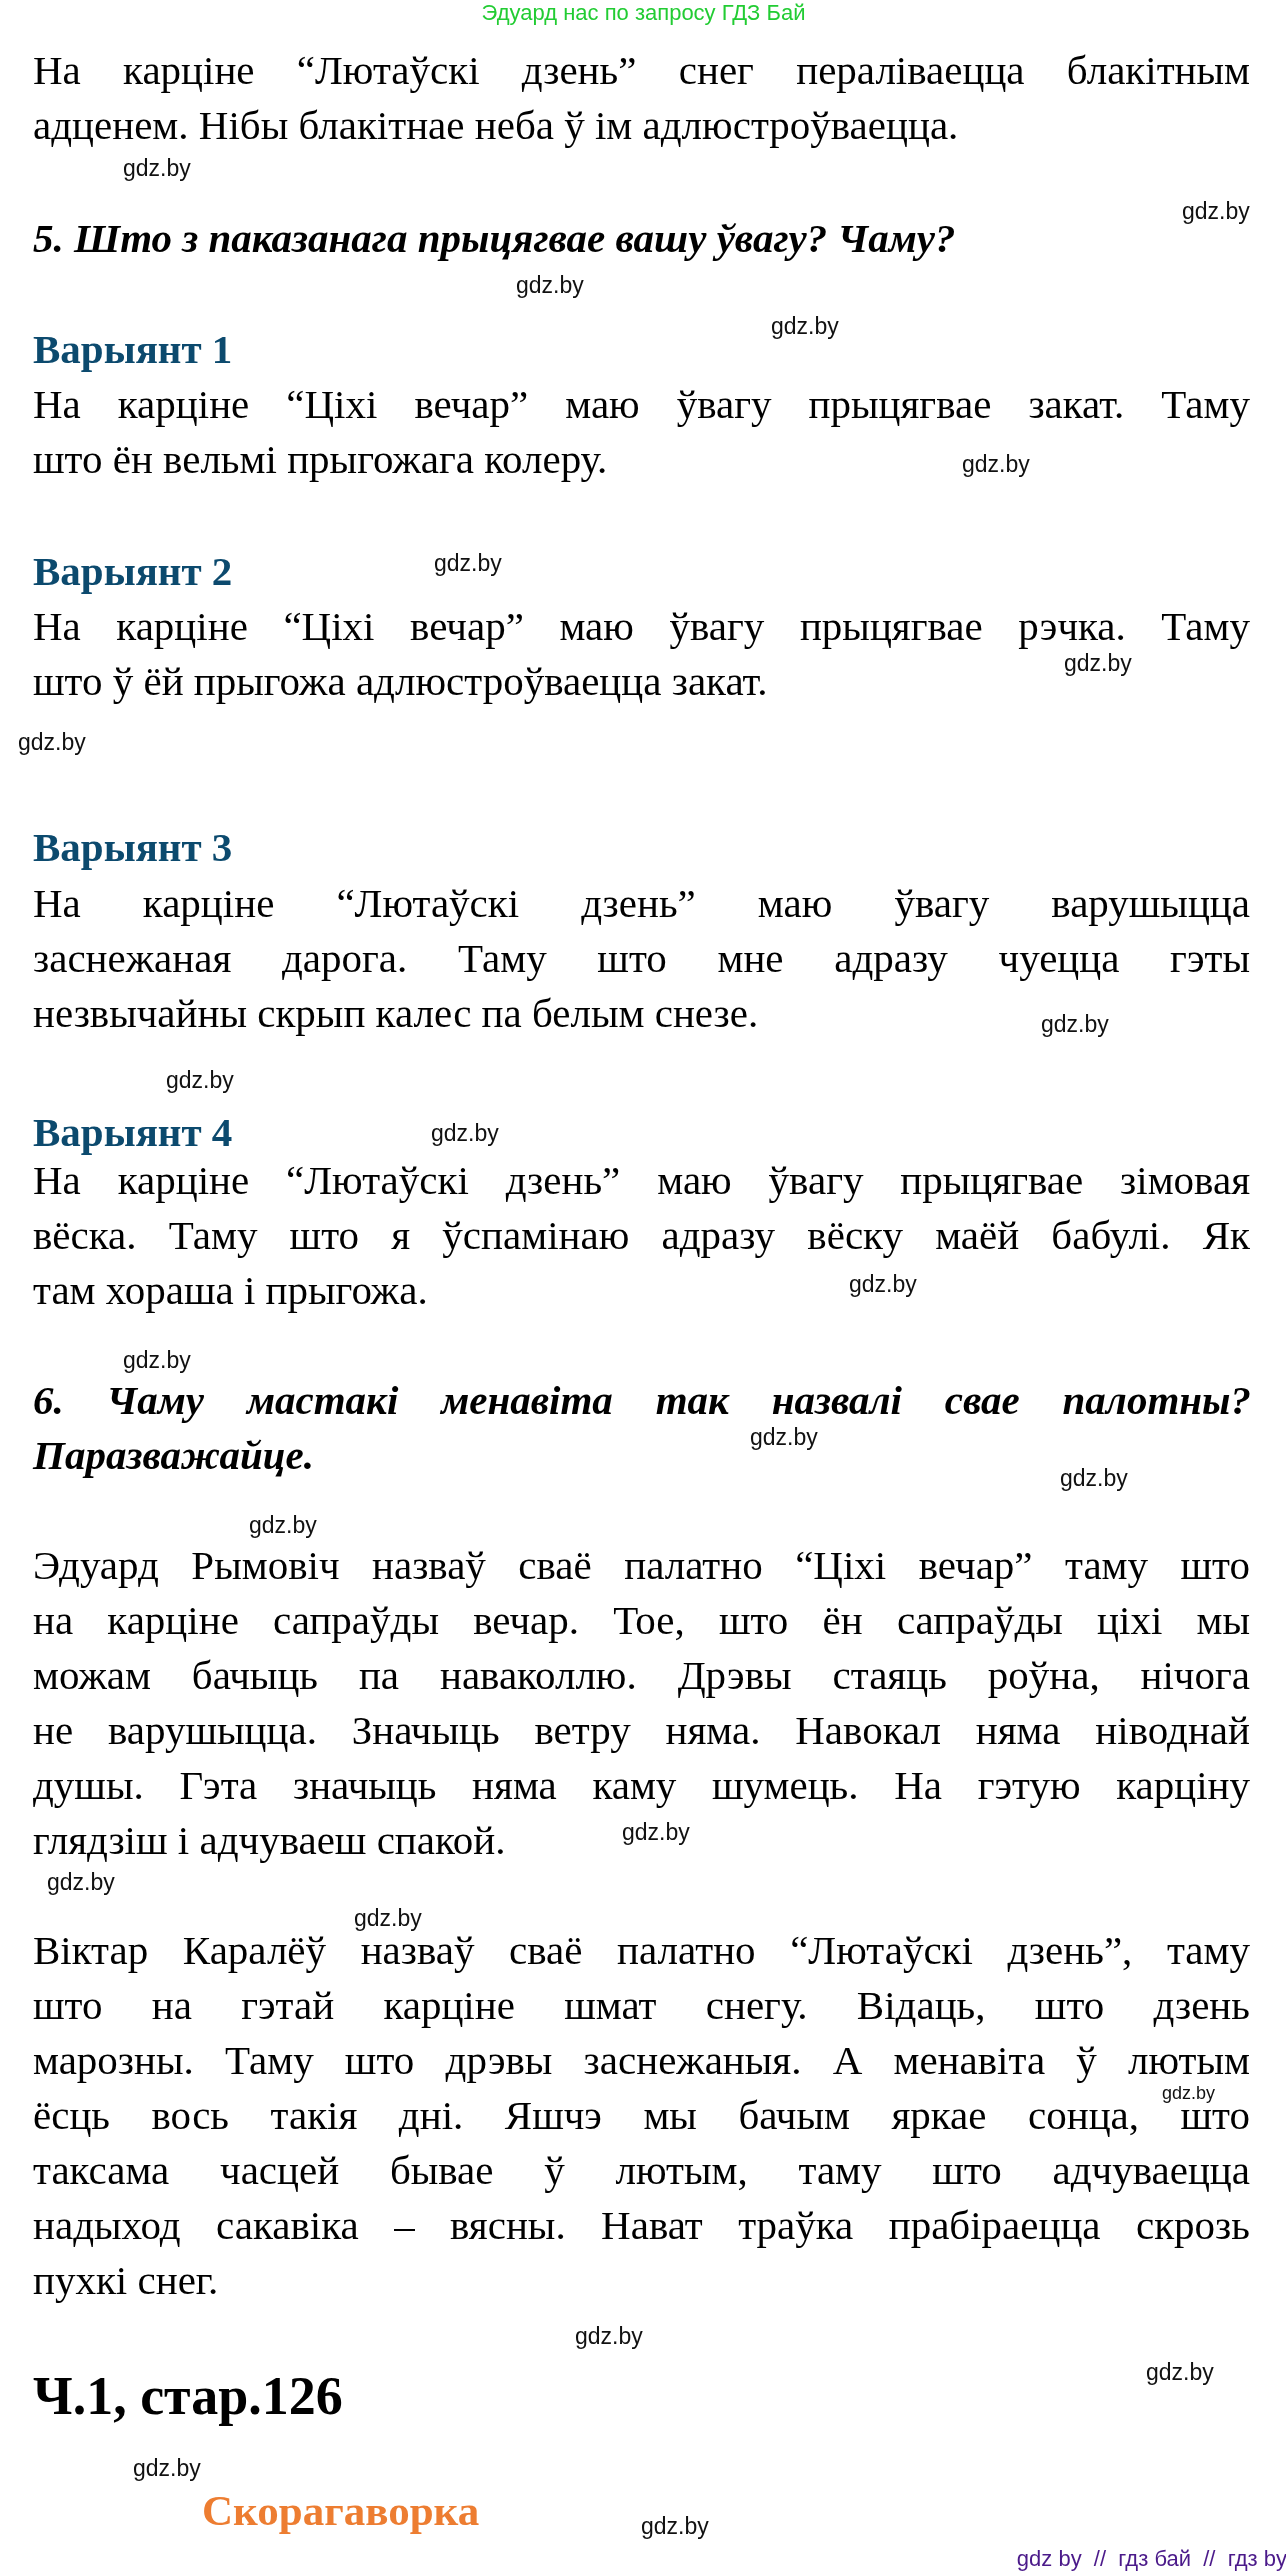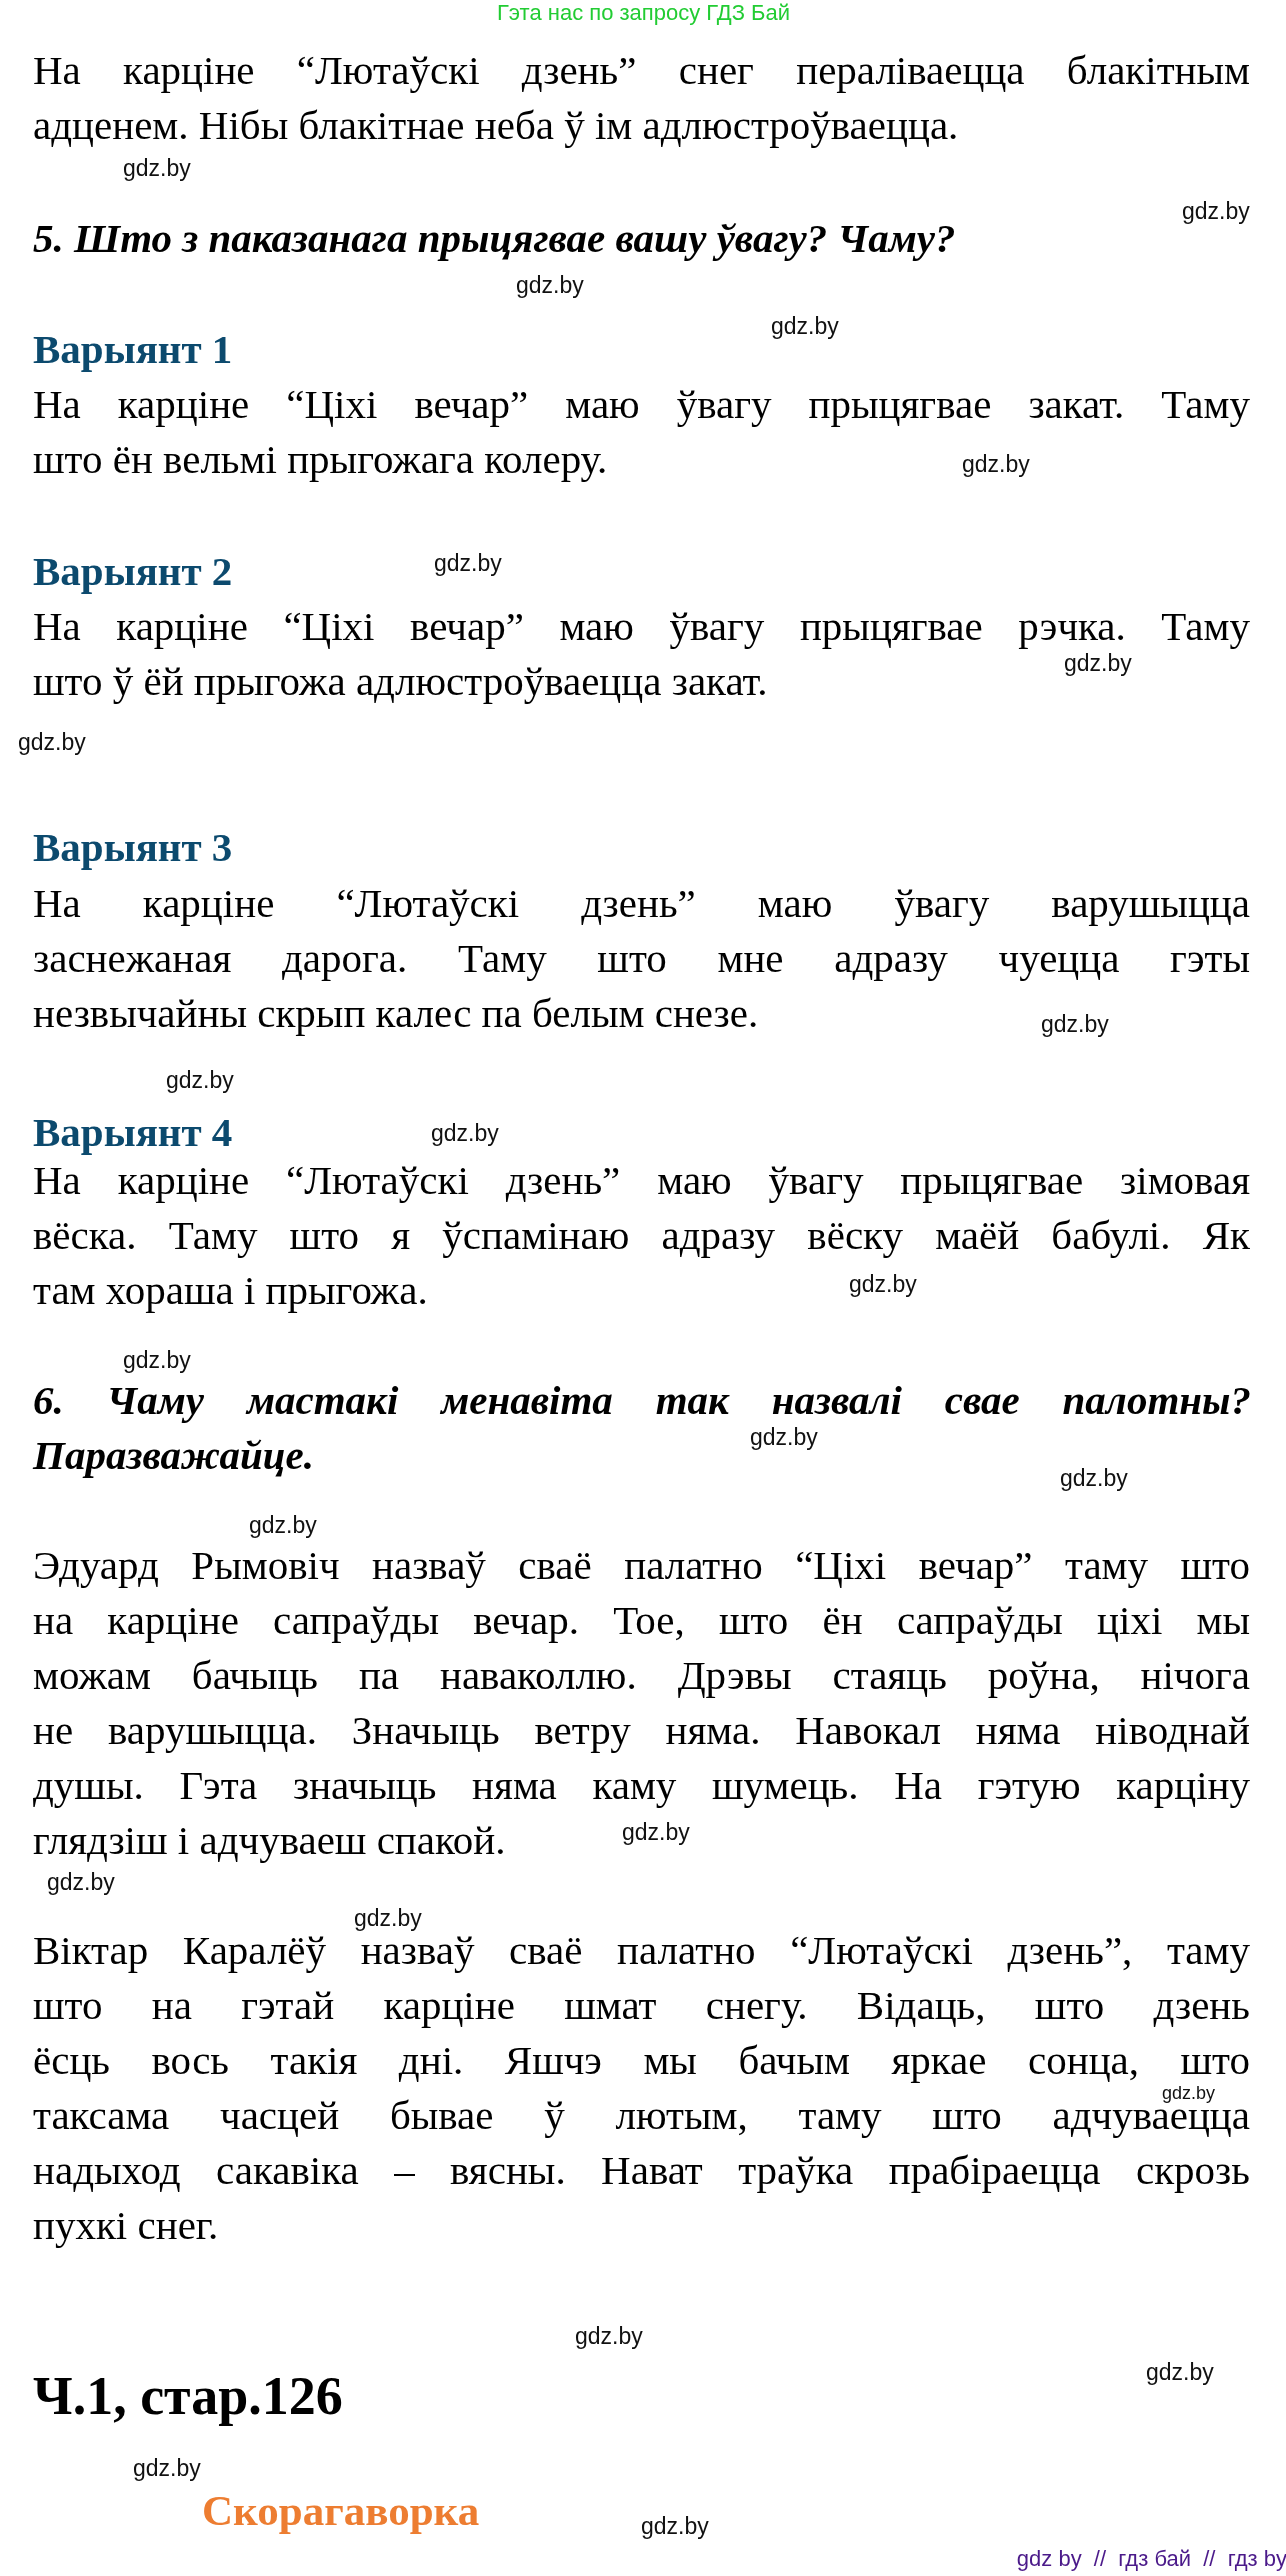--- a/index.html
+++ b/index.html
@@ -48,21 +48,21 @@
     position: absolute; top: 2546px; left: 0; width: 1287px; text-align: right;
     font-family: "Liberation Sans", sans-serif; font-size: 22px; line-height: 26px;
     color: #4b1a8a; white-space: pre;
   }
 </style>
 </head>
 <body>
 
 <div class="page">
 
-  <div class="banner">Гэта нас по запросу ГДЗ Бай</div>
+  <div class="banner">Эдуард нас по запросу ГДЗ Бай</div>
 
   <div class="text" style="top:43px;">
     <span class="ln j">На карціне “Лютаўскі дзень” снег пераліваецца блакітным</span>
     <span class="ln">адценем. Нібы блакітнае неба ў ім адлюстроўваецца.</span>
   </div>
 
   <div class="h-task" style="top:211px;">
     <span class="ln">5. Што з паказанага прыцягвае вашу ўвагу? Чаму?</span>
   </div>
 
@@ -102,20 +102,21 @@
     <span class="ln j">на карціне сапраўды вечар. Тое, што ён сапраўды ціхі мы</span>
     <span class="ln j">можам бачыць па наваколлю. Дрэвы стаяць роўна, нічога</span>
     <span class="ln j">не варушыцца. Значыць ветру няма. Навокал няма ніводнай</span>
     <span class="ln j">душы. Гэта значыць няма каму шумець. На гэтую карціну</span>
     <span class="ln">глядзіш і адчуваеш спакой.</span>
   </div>
 
   <div class="text" style="top:1923px;">
     <span class="ln j">Віктар Каралёў назваў сваё палатно “Лютаўскі дзень”, таму</span>
     <span class="ln j">што на гэтай карціне шмат снегу. Відаць, што дзень</span>
+    <span class="ln j">марозны. Таму што дрэвы заснежаныя. А менавіта ў лютым</span>
     <span class="ln j">ёсць вось такія дні. Яшчэ мы бачым яркае сонца, што</span>
     <span class="ln j">таксама часцей бывае ў лютым, таму што адчуваецца</span>
     <span class="ln j">надыход сакавіка – вясны. Нават траўка прабіраецца скрозь</span>
     <span class="ln">пухкі снег.</span>
   </div>
 
   <div class="h-page" style="top:2371px;">Ч.1, стар.126</div>
 
   <div class="h-orange" style="top:2485px;">Скорагаворка</div>
 

